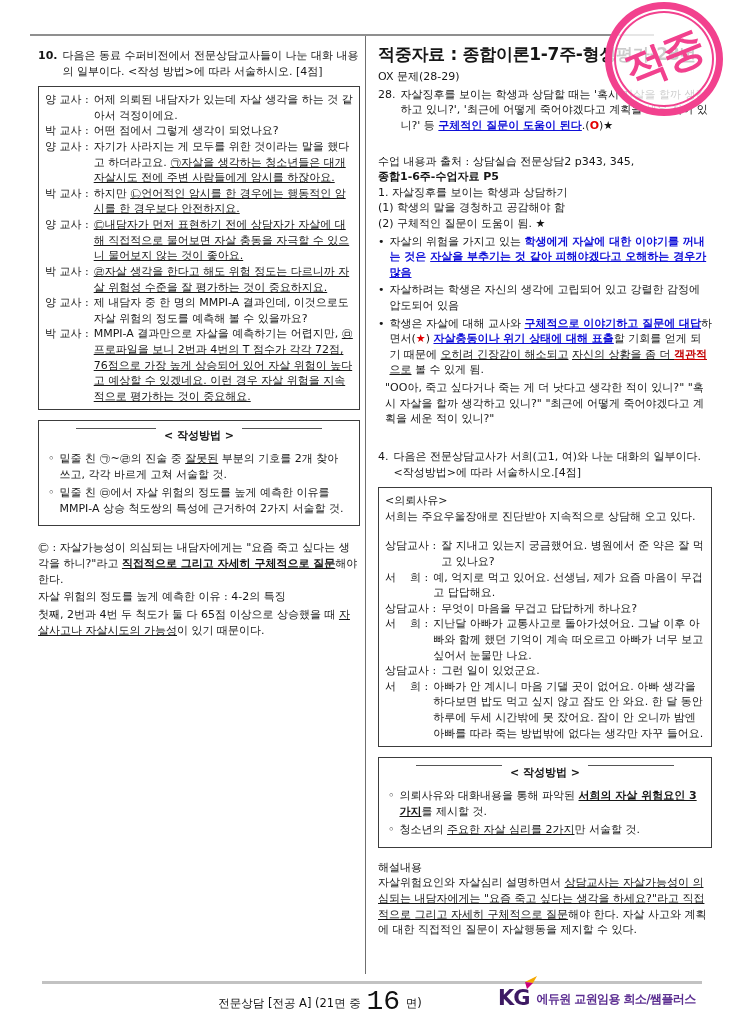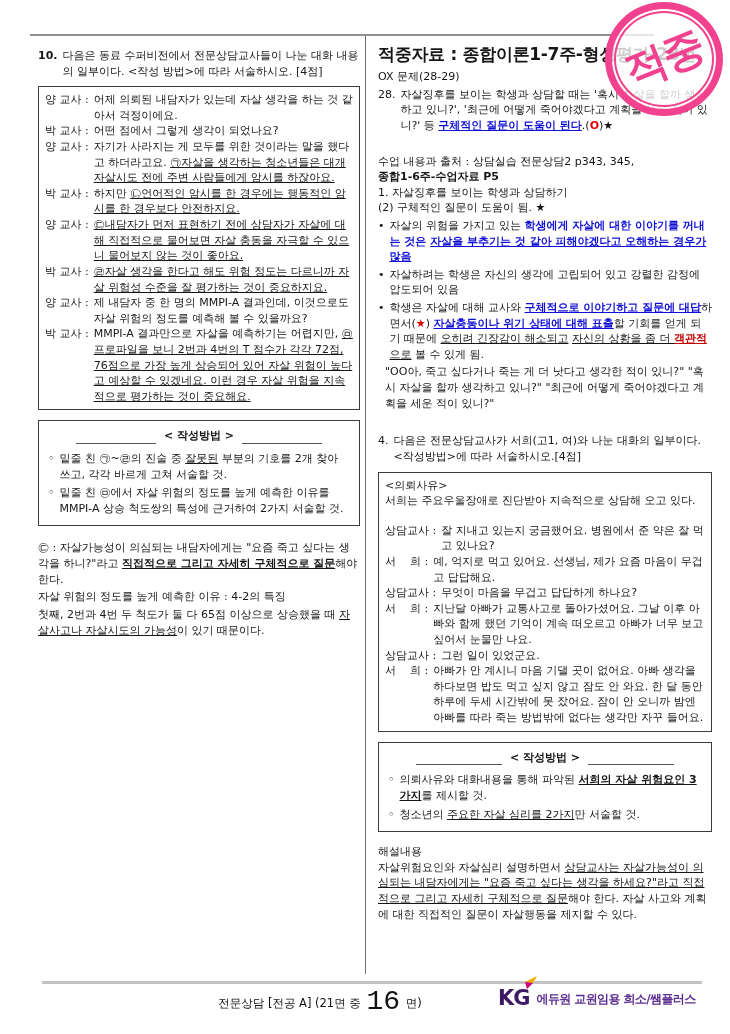--- a/index.html
+++ b/index.html
@@ -20,21 +20,21 @@
   .qrow{display:flex;}
   .qnum{flex:0 0 auto;font-weight:bold;margin-right:5px;white-space:pre;}
   .qtext{flex:1;}
 
   .dlg-box{border:1.6px solid #3c3c3c;padding:5px 6px;margin:7px 0 9px 0;}
   .dlg-row{display:flex;margin:0;}
   .spk{flex:0 0 auto;white-space:pre;margin-right:5px;}
   .dlg-txt{flex:1;}
 
   .method-box{border:1.6px solid #3c3c3c;padding:7px 9px 9px 9px;margin:10px 0 12px 0;}
-  .mb-title{display:flex;align-items:flex-end;gap:8px;margin:0 28px 7px 28px;font-weight:bold;}
+  .mb-title{display:flex;align-items:flex-start;gap:8px;margin:0 28px 7px 28px;font-weight:bold;}
   .mb-title .hline{flex:1;height:1px;background:#555;}
   .m-item{display:flex;margin-top:3px;}
   .m-marker{flex:0 0 auto;margin-right:5px;white-space:pre;}
   .m-body{flex:1;}
 
   .ans{margin-top:14px;}
   .ans p{margin:0 0 2px 0;}
 
   .h-title{font-weight:bold;font-size:17px;letter-spacing:-0.3px;margin:0 0 3px 0;}
   .line{margin:0;}
@@ -161,20 +161,21 @@
   <div class="h-title">적중자료 : 종합이론1-7주-형성평가-28번</div>
   <div class="line">OX 문제(28-29)</div>
   <div class="b-row">
     <span class="b-marker">28.</span>
     <span class="b-body"><span class="sg">자살징후를 보이는 학생과 상담할 때는 '혹시 자살을 할까 생각하고 있니?', '최근에 어떻게 죽어야겠다고 계획을 세운 적이 있니?' 등 </span><span class="sg bu">구체적인 질문이 도움이 된다</span><span class="sg">.(</span><span class="sg r">O</span><span class="sg">)★</span></span>
   </div>
   <div class="gap20"></div>
   <div class="line">수업 내용과 출처 : 상담실습 전문상담2 p343, 345,</div>
   <div class="line bold">종합1-6주-수업자료 P5</div>
   <div class="line">1. 자살징후를 보이는 학생과 상담하기</div>
+  <div class="line">(1) 학생의 말을 경청하고 공감해야 함</div>
   <div class="line">(2) 구체적인 질문이 도움이 됨. ★</div>
   <div class="b-row">
       <span class="b-marker">•</span>
       <span class="b-body"><span class="sg">자살의 위험을 가지고 있는 </span><span class="sg b">학생에게 자살에 대한 이야기를 꺼내는 것은 </span><span class="sg bu">자살을 부추기는 것 같아 피해야겠다고 오해하는 경우가 많음</span></span>
     </div>
   <div class="b-row">
       <span class="b-marker">•</span>
       <span class="b-body"><span class="sg">자살하려는 학생은 자신의 생각에 고립되어 있고 강렬한 감정에 압도되어 있음</span></span>
     </div>
   <div class="b-row">

